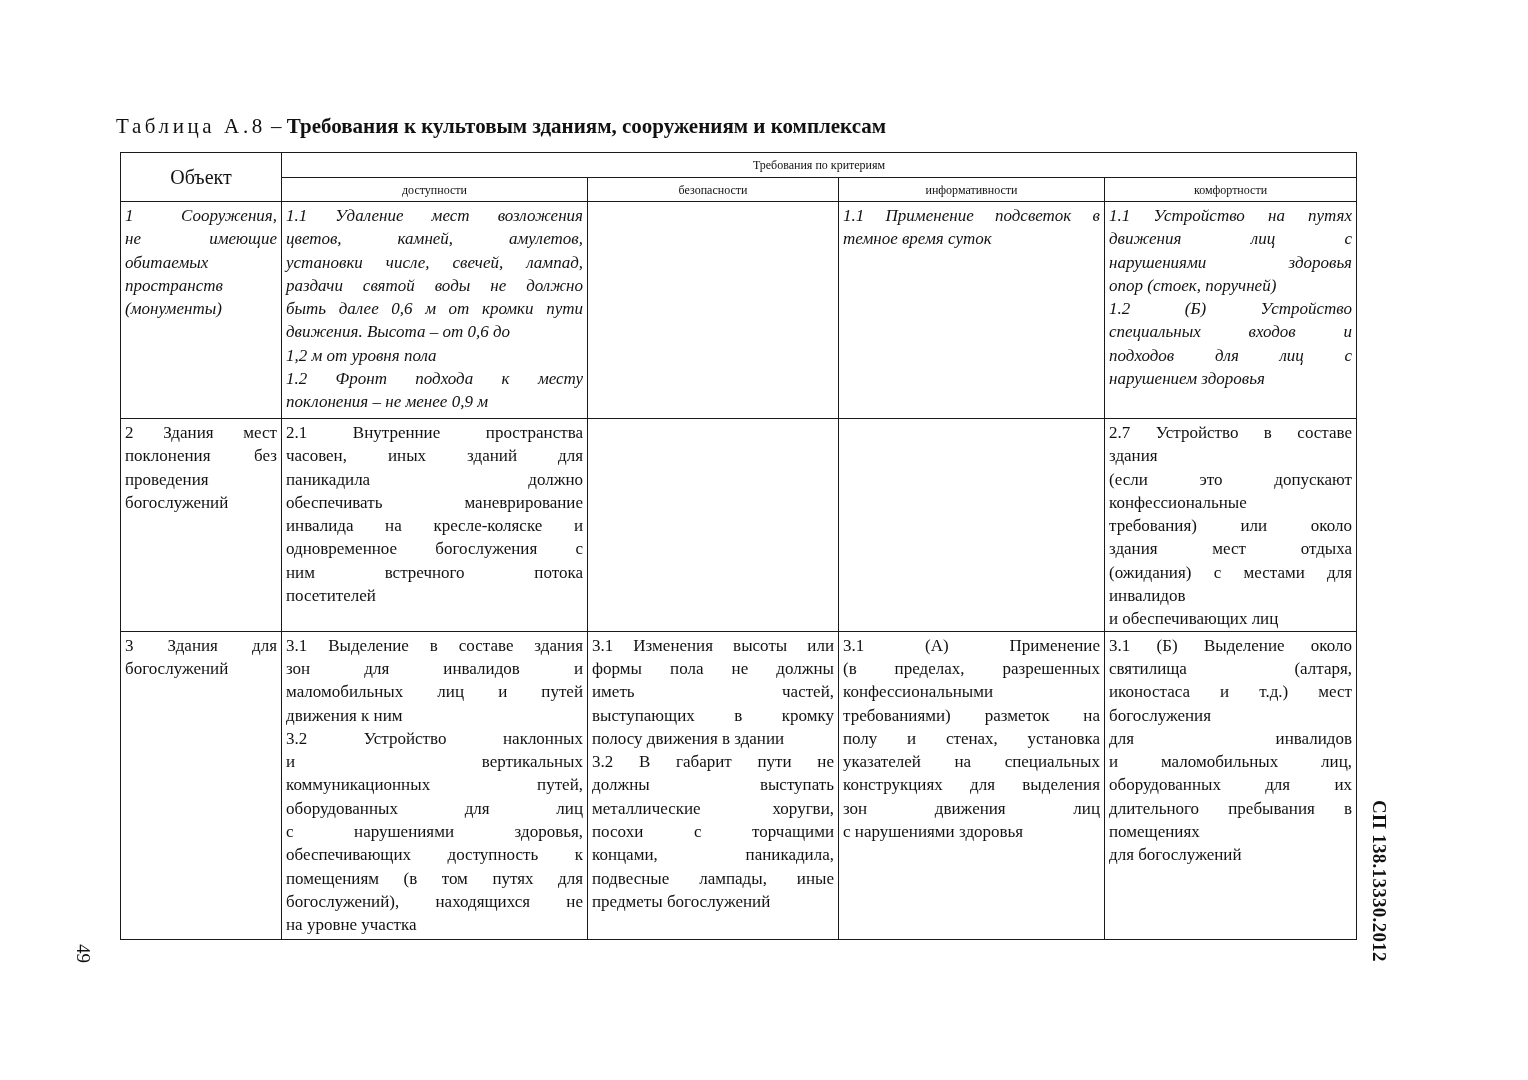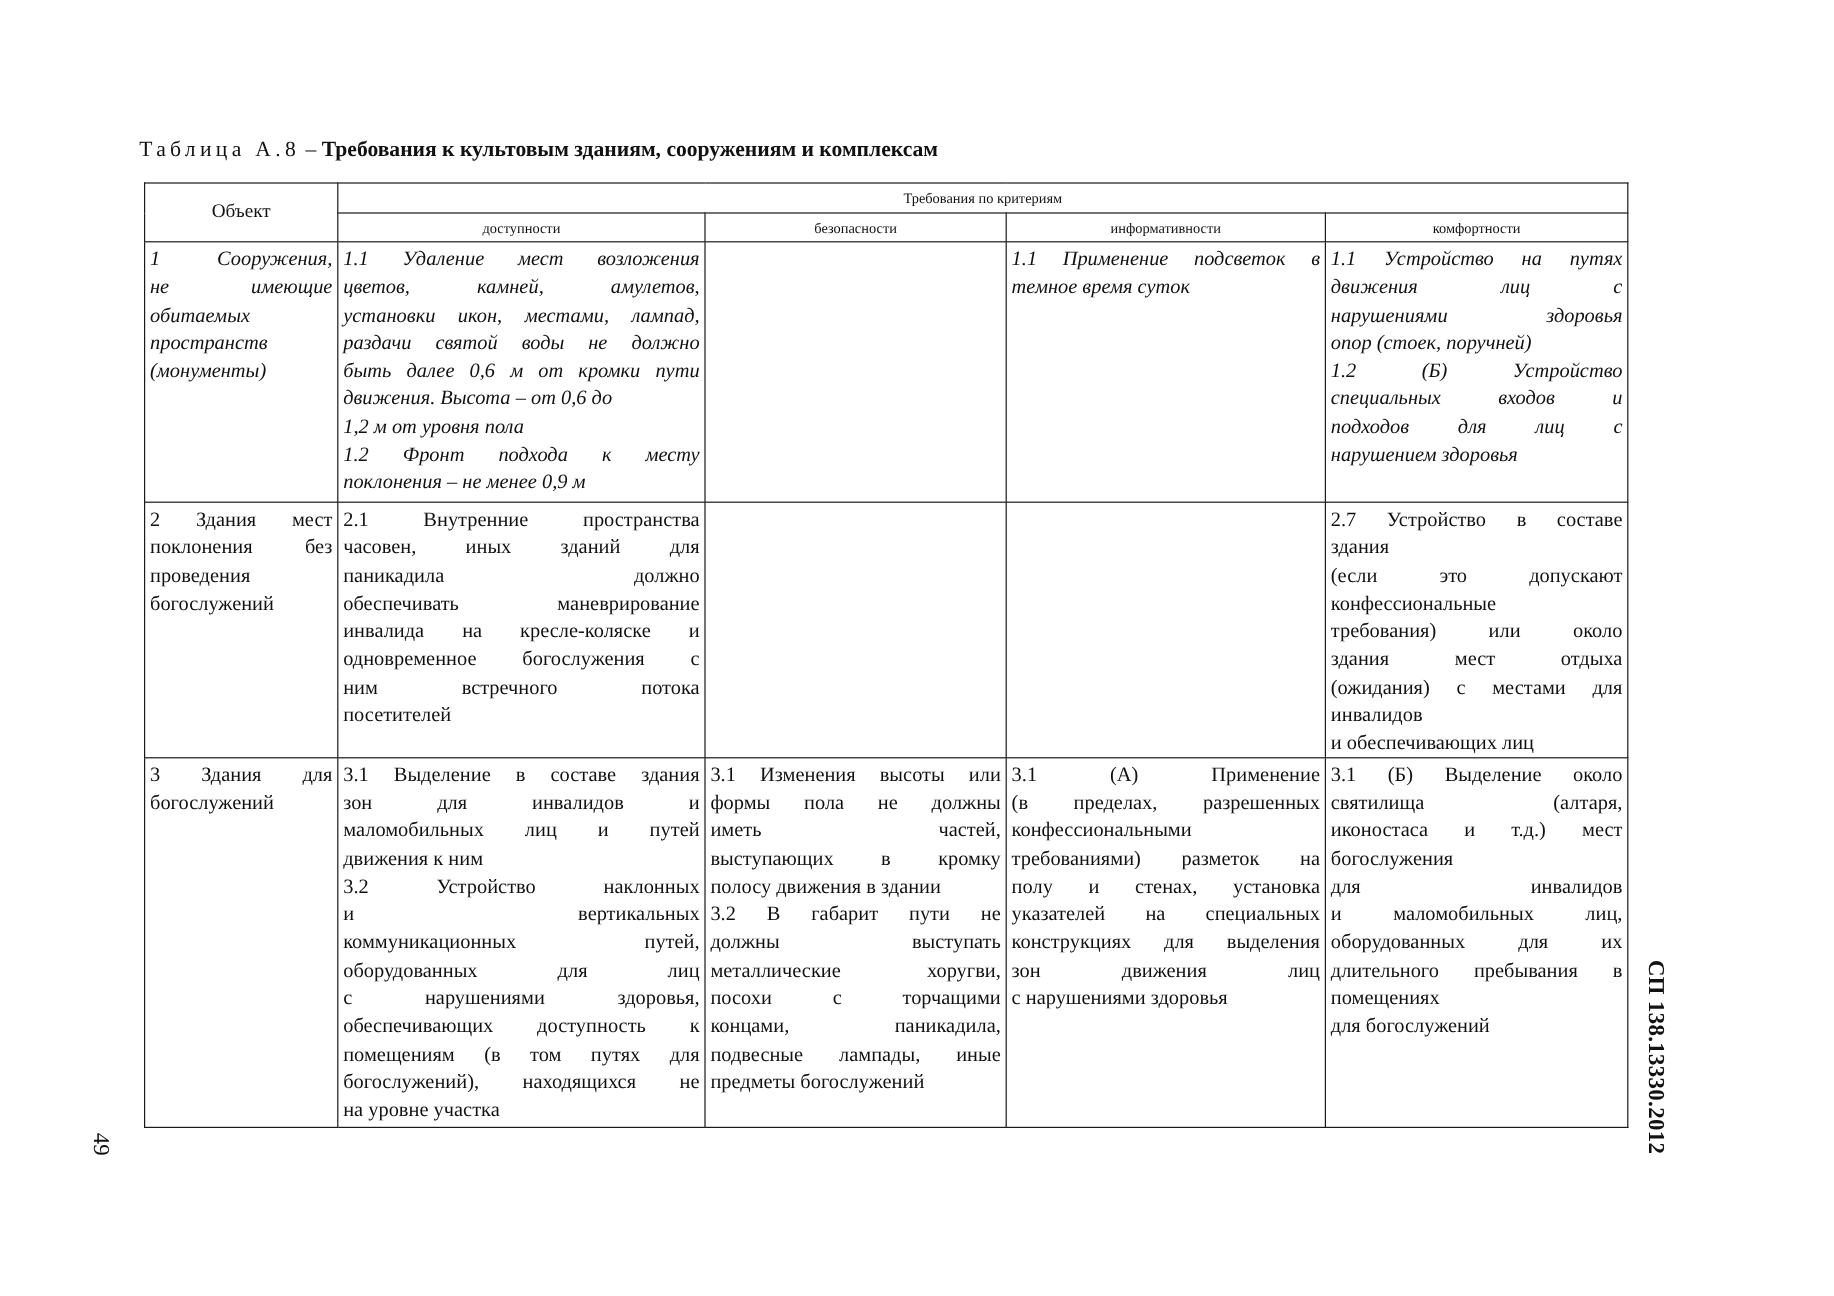--- a/index.html
+++ b/index.html
@@ -1,34 +1,34 @@
 <!DOCTYPE html>
 <html><head>
 <meta charset="utf-8">
 <style>
   html, body { margin: 0; padding: 0; }
   body {
     width: 1528px; height: 1080px; background: #ffffff; position: relative; overflow: hidden;
     font-family: "Liberation Serif", "DejaVu Serif", serif; color: #111111;
   }
   .title {
-    position: absolute; left: 116px; top: 114px; font-size: 18px; white-space: nowrap;
+    position: absolute; left: 116px; top: 114px; font-size: 21px; white-space: nowrap;
   }
   .title .label { letter-spacing: 3.6px; }
   .title .bold { font-weight: bold; }
   table.main {
     position: absolute; left: 120px; top: 152px; width: 1236px;
     border-collapse: collapse; table-layout: fixed;
   }
   table.main td, table.main th {
     border: 1.5px solid #1a1a1a; vertical-align: top; padding: 2px 4px 0 4px;
     font-size: 17px; line-height: 23.3px; font-weight: normal;
   }
   table.main th { font-size: 12px; line-height: 20px; text-align: center; vertical-align: middle; padding: 1px 4px; }
-  table.main th.obj { font-size: 16px; margin-top: 48px; }
+  table.main th.obj { font-size: 20px; margin-top: 48px; }
   td .line { display: block; text-align: justify; text-align-last: justify; white-space: nowrap; }
   td .line.l { text-align: center; text-align-last: left; }
   .row1 td { height: 214px; font-style: italic; }
   .row2 td { height: 208px; }
   .row3 td { height: 305px; }
   .hdr1 th { height: 22px; }
   .hdr2 th { height: 21px; }
   .code {
     position: absolute; left: 1368px; top: 800px; font-weight: bold; font-size: 19px;
     transform-origin: left top; transform: rotate(90deg) translate(0, -22px); white-space: nowrap;
@@ -69,21 +69,21 @@
     <td>
           <span class="line">1 Сооружения,</span>
           <span class="line">не имеющие</span>
           <span class="line l">обитаемых</span>
           <span class="line l">пространств</span>
           <span class="line l">(монументы)</span>
         </td>
     <td>
           <span class="line">1.1 Удаление мест возложения</span>
           <span class="line">цветов, камней, амулетов,</span>
-          <span class="line">установки икон, местами, лампад,</span>
+          <span class="line">установки числе, свечей, лампад,</span>
           <span class="line">раздачи святой воды не должно</span>
           <span class="line">быть далее 0,6 м от кромки пути</span>
           <span class="line l">движения. Высота – от 0,6 до</span>
           <span class="line l">1,2 м от уровня пола</span>
           <span class="line">1.2 Фронт подхода к месту</span>
           <span class="line l">поклонения – не менее 0,9 м</span>
         </td>
     <td></td>
     <td>
           <span class="line">1.1 Применение подсветок в</span>

